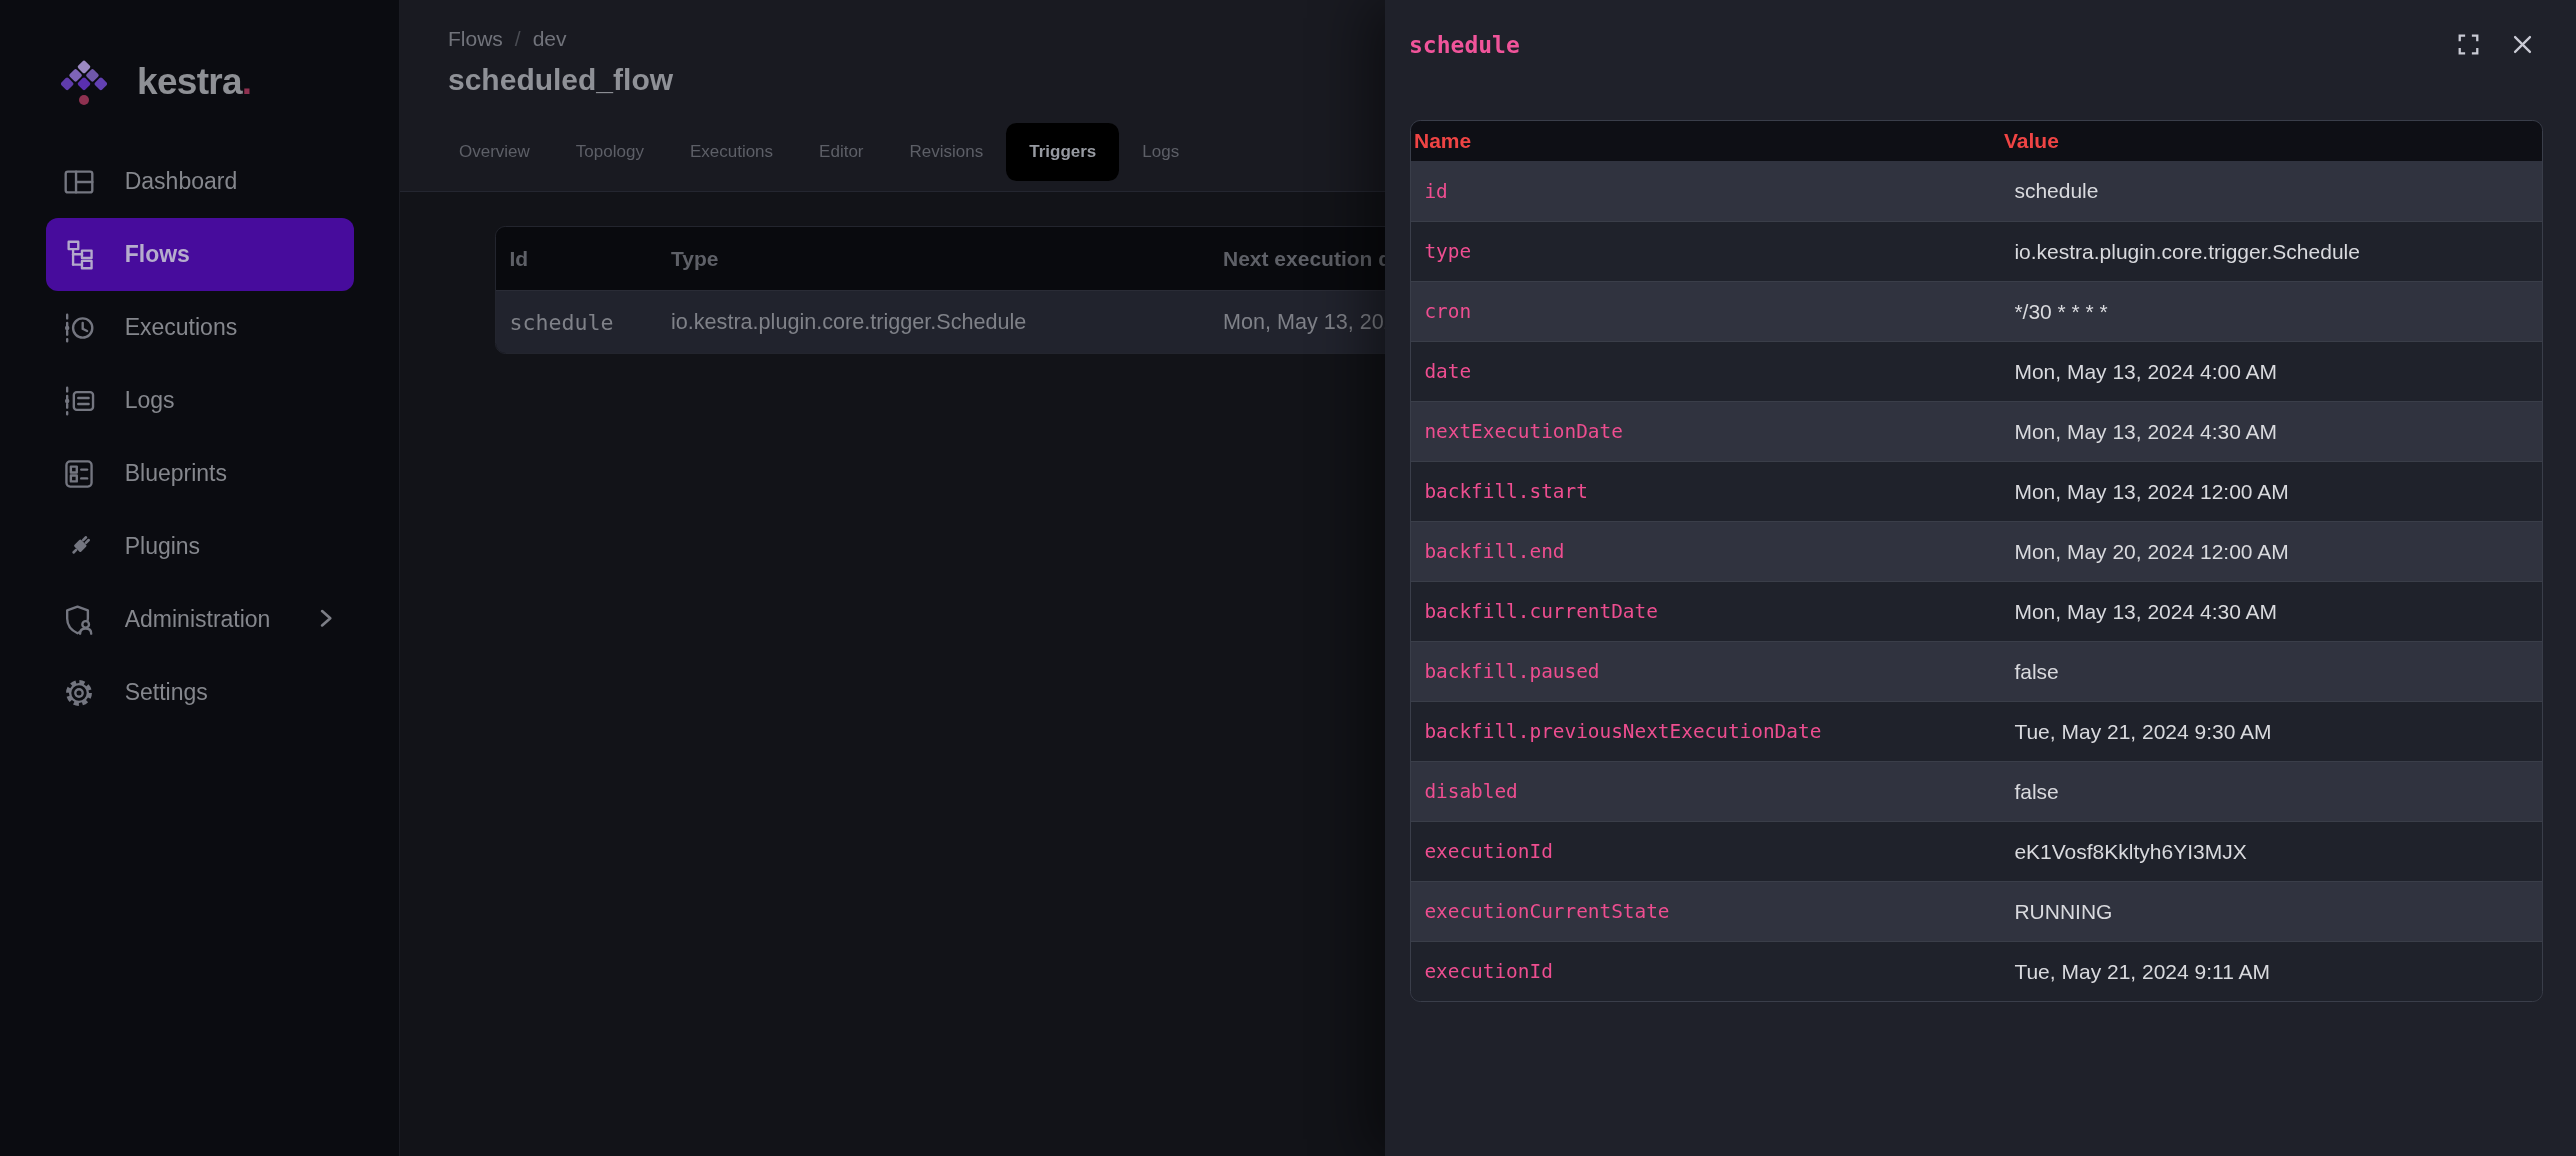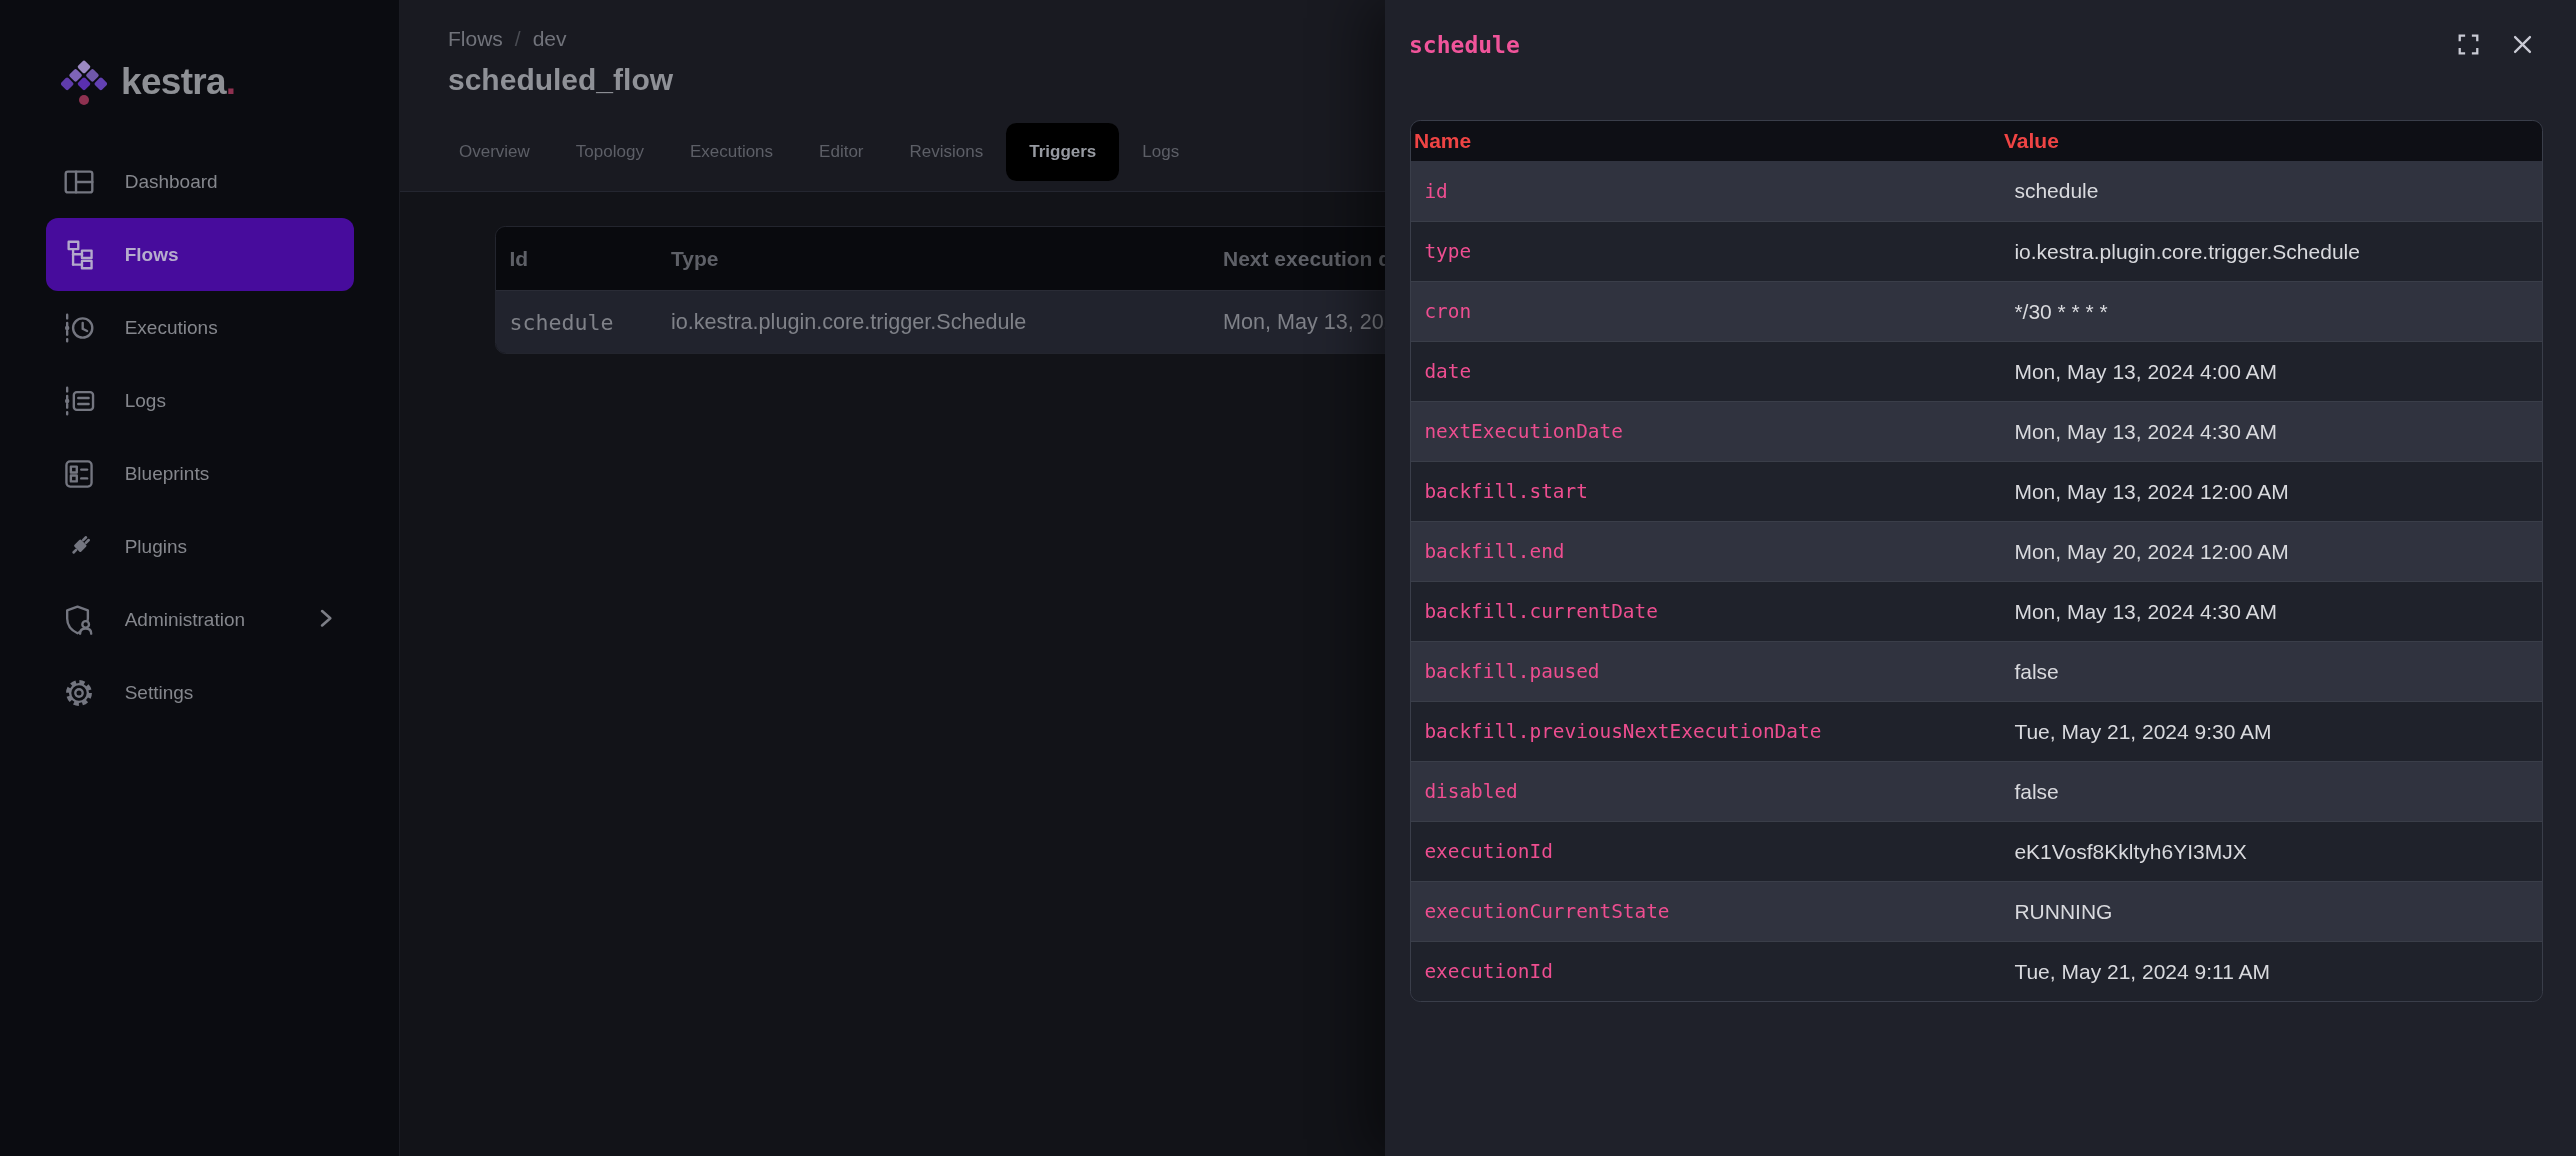--- a/index.html
+++ b/index.html
@@ -2,29 +2,29 @@
 <html style="font-size:12px"><head>
 <meta charset="utf-8">
 <style>
   * { margin:0; padding:0; box-sizing:border-box; }
   html,body { width:2576px; height:1157px; overflow:hidden; }
   body { background:#121318; font-family:"Liberation Sans", sans-serif; position:relative; }
 
   
   .sidebar { position:absolute; left:0; top:0; bottom:0; width:400px;
     background:#0b0c11; border-right:0.7px solid #1b1c23; z-index:5; }
-  .logo { display:flex; align-items:center; padding:57px 0 0 61px; gap:14px; }
+  .logo { display:flex; align-items:center; padding:57px 0 0 61px; gap:30px; }
   .logo-mark { width:46px; height:49px; }
   .logo-text { font-size:37px; font-weight:bold; color:#8e9095; letter-spacing:-0.7px; }
   .logo-dot { color:#8f3150; }
   .nav { margin-top:39px; padding:0 45px 0 46px; }
   .side-item { height:73px; border-radius:12px; display:flex; align-items:center;
     padding:0 19.4px 0 15.7px; color:#747680; cursor:pointer; }
   .side-item .icn { width:34px; height:34px; flex:none; }
-  .side-item .lbl { margin-left:29px; font-size:19px; color:#85878d; }
+  .side-item .lbl { margin-left:29px; font-size:23px; color:#85878d; }
   .side-item.active { background:#470c9c; color:#b3a9cc; }
   .side-item.active .lbl { color:#b6adcd; font-weight:bold; }
   .side-item .chev { margin-left:auto; width:16.4px; height:22.4px; color:#7c7e86; }
 
   
   .main { position:absolute; left:400px; right:0; top:0; bottom:0; background:#121318; }
   .top-section { background:#191a21; border-bottom:1.5px solid #242630; padding-top:27px; }
   .breadcrumb { padding-left:48px; font-size:21px; color:#71737b; display:flex; gap:12px; }
   .breadcrumb .sep { color:#4a4c53; }
   .page-title { padding-left:48px; margin-top:12px; font-size:30px; font-weight:bold; color:#8f9197; }

